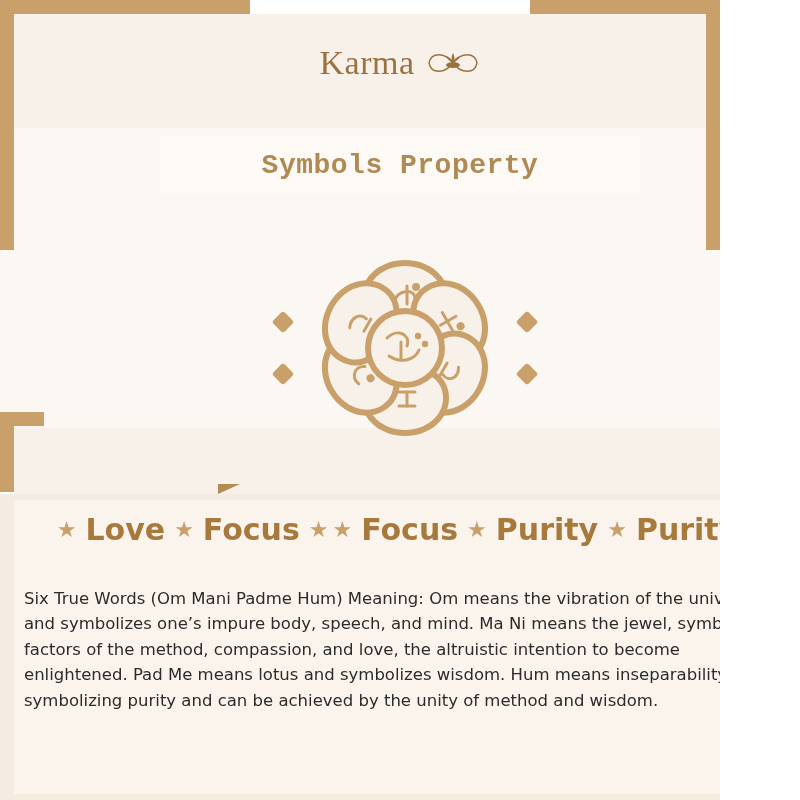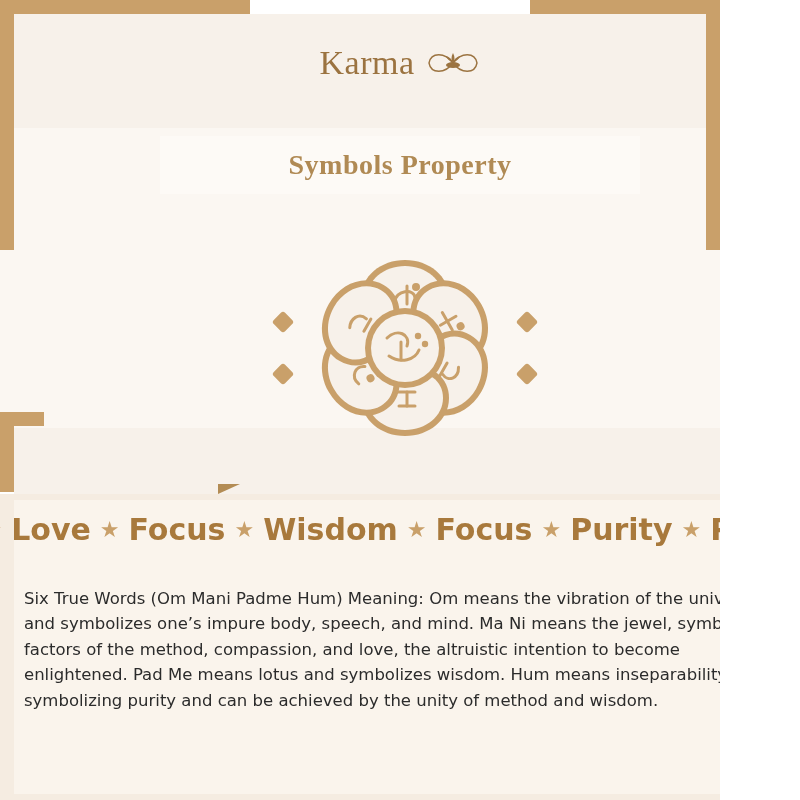--- a/index.html
+++ b/index.html
@@ -93,21 +93,21 @@
     position: absolute;
     top: 136px; left: 160px;
     width: 480px; height: 58px;
     background: #fdfaf6;
     display: flex;
     align-items: center;
     justify-content: center;
     z-index: 5;
   }
   .title-text {
-    font-family: Liberation Serif, serif;
+    font-family: Liberation Mono, monospace;
     font-weight: bold;
     font-size: 28px;
     color: #b08a54;
     letter-spacing: 0.5px;
   }
 
   
   .mandala {
     position: absolute;
     top: 212px; left: 265px;
@@ -301,21 +301,20 @@
   </div>
 
   <div class="mantra-tag-notch"></div>
 
   <div class="keywords">
     <span class="kw-star">★</span>
     <span class="kw-word">Love</span>
     <span class="kw-star">★</span>
     <span class="kw-word">Focus</span>
     <span class="kw-star">★</span>
-    <span class="kw-word">Wisdom</span>
     <span class="kw-star">★</span>
     <span class="kw-word">Focus</span>
     <span class="kw-star">★</span>
     <span class="kw-word">Purity</span>
     <span class="kw-star">★</span>
     <span class="kw-word">Purity</span>
   </div>
 
   <div class="body-copy">
     <p>Six True Words (Om Mani Padme Hum) Meaning: Om means the vibration of the universe and symbolizes one’s impure body, speech, and mind. Ma Ni means the jewel, symbolizes factors of the method, compassion, and love, the altruistic intention to become enlightened. Pad Me means lotus and symbolizes wisdom. Hum means inseparability; symbolizing purity and can be achieved by the unity of method and wisdom.</p>

